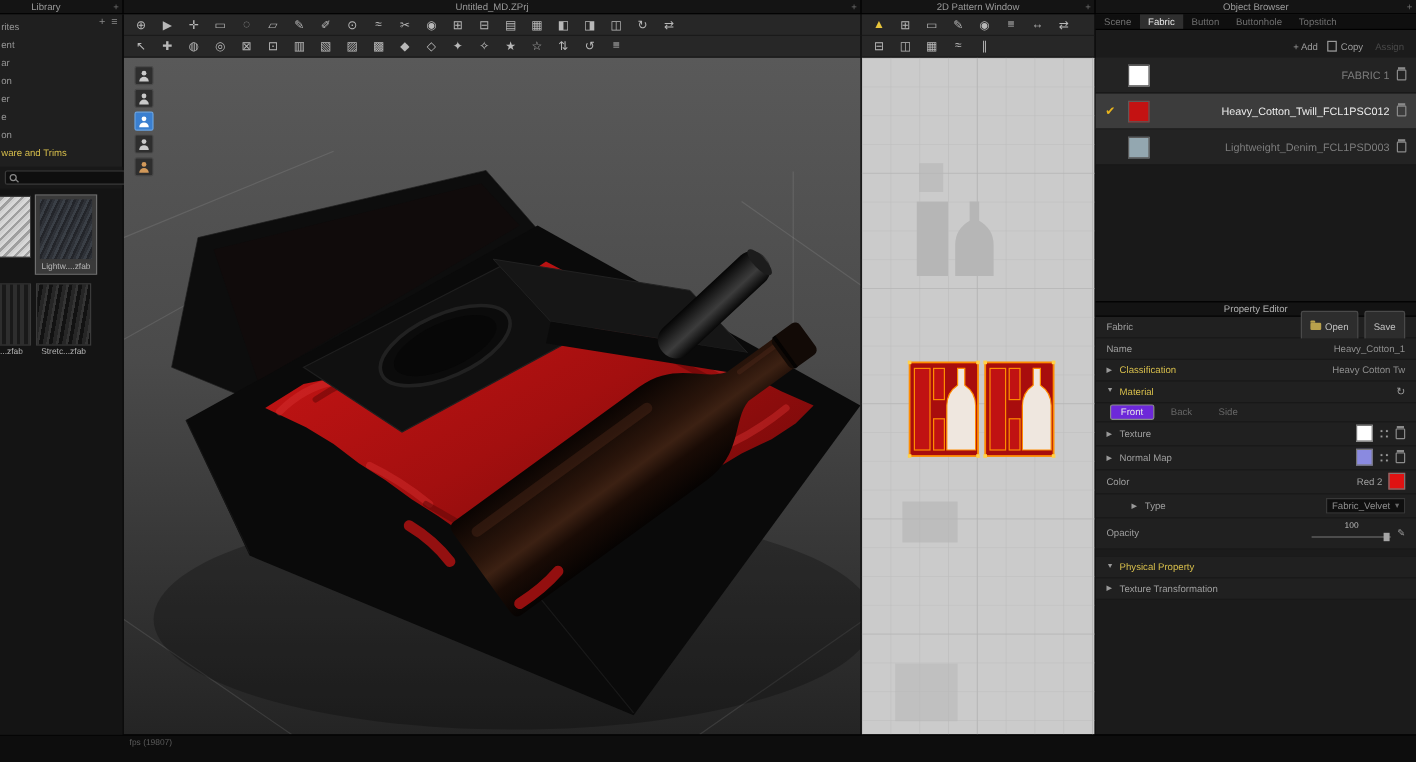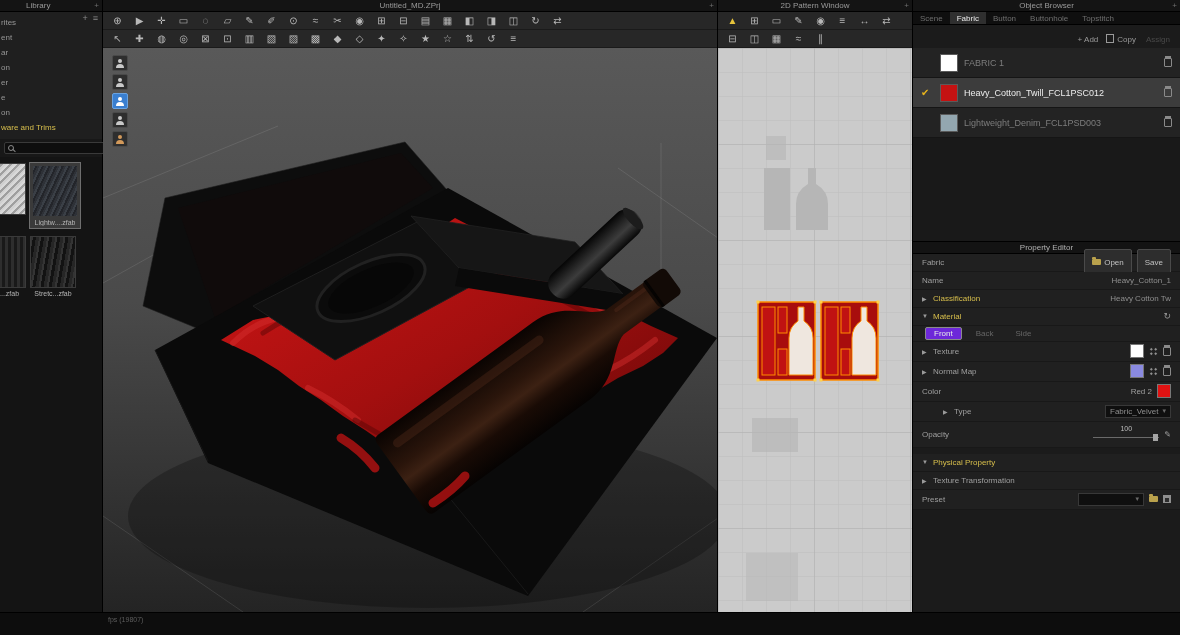--- a/index.html
+++ b/index.html
@@ -69,21 +69,21 @@
   .ob-actions{height:18px;margin-top:5px;display:flex;align-items:center;justify-content:flex-end;gap:10px;padding:0 10px;font-size:8px;color:#9a9a9a;}
   .ob-act{display:flex;align-items:center;gap:3px;}
   .ob-act.dim{opacity:.35;}
   .i-copy{width:6px;height:7px;border:1px solid #9a9a9a;position:relative;}
   .i-copy::before{content:"";position:absolute;left:-3px;top:-3px;width:6px;height:7px;border:1px solid #9a9a9a;background:#1b1b1b;}
   .fab-row{height:30px;display:flex;align-items:center;gap:6px;padding:0 8px;background:#232323;border-bottom:1px solid #151515;font-size:9px;color:#7d7d7d;}
   .fab-row.selected{background:#3c3c3c;color:#ededed;}
   .check{width:13px;color:#e9b41c;font-size:10px;}
   .sp{width:13px;}
   .swatch{width:18px;height:18px;border:1px solid #5a5a5a;flex:none;}
-  .fab-name{flex:1;white-space:nowrap;overflow:hidden;}
+  .fab-name{flex:1;white-space:nowrap;overflow:hidden;text-align:right;}
   .i-trash{width:8px;height:9px;border:1px solid #8a8a8a;border-radius:1px;position:relative;flex:none;}
   .i-trash::before{content:"";position:absolute;top:-3px;left:0px;right:0px;height:2px;background:#8a8a8a;}
   .ob-spacer{flex:1;background:#191919;}
   .panel-header{height:13px;background:#131313;display:flex;align-items:center;justify-content:center;font-size:8px;color:#b0b0b0;border-top:1px solid #000;border-bottom:1px solid #000;}
   .pe-row{height:18px;display:flex;align-items:center;gap:4px;padding:0 9px;font-size:8px;color:#9f9f9f;background:#202020;border-bottom:1px solid #181818;}
   .pe-row .caret{font-size:6px;color:#9a9a9a;width:7px;}
   .yellow{color:#d8bf4c;}
   .val{margin-left:auto;color:#8f8f8f;}
   .right-group{margin-left:auto;display:flex;align-items:center;gap:5px;}
   .btn{height:13px;padding:12px 7px;background:#2d2d2d;border:1px solid #4a4a4a;border-radius:2px;display:flex;align-items:center;gap:3px;font-size:8px;color:#c2c2c2;text-align:center;}
@@ -607,31 +607,20 @@
       </div>
       <div class="pe-gap"></div>
       <div class="pe-row">
         <span class="caret">▼</span>
         <span class="yellow">Physical Property</span>
       </div>
       <div class="pe-row">
         <span class="caret">▶</span>
         <span>Texture Transformation</span>
       </div>
-      <div class="pe-row" style="height:20px;">
-        <span>Preset</span>
-        <span class="right-group">
-          <span class="dd">
-            <span></span>
-            <span class="arrow">▾</span>
-          </span>
-          <span class="i-folder"></span>
-          <span class="i-floppy"></span>
-        </span>
-      </div>
       <div class="pe-fill"></div>
     </aside>
   </div>
 
   <div class="bottombar">
     <span>fps (19807)</span>
   </div>
 </div>
 
 </body></html>

